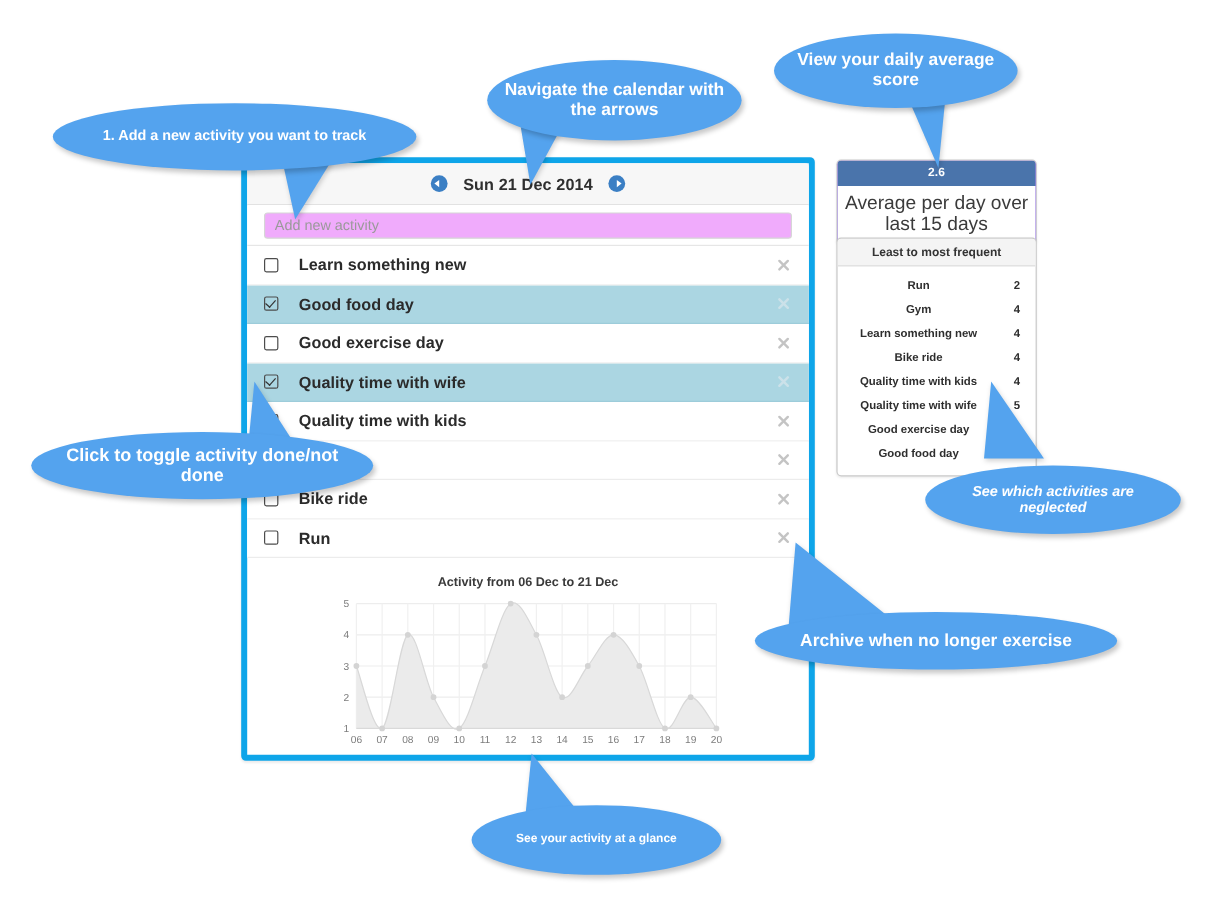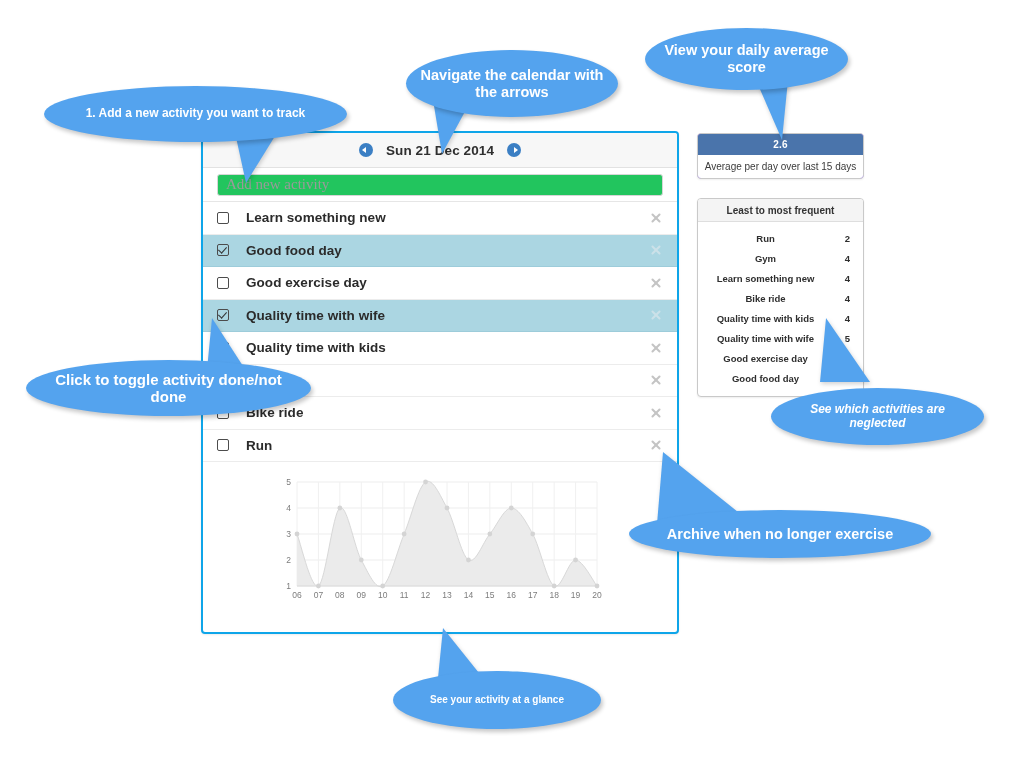--- a/index.html
+++ b/index.html
@@ -7,21 +7,21 @@
     width:1024px;height:768px;position:relative;overflow:hidden;
     background:#ffffff;
     font-family:"Liberation Sans",sans-serif;
     -webkit-font-smoothing:antialiased;
   }
 
   
   #app-card{
     position:absolute;left:201px;top:131px;width:478px;height:503px;
     background:#ffffff;
-    border:2px solid #0ea5e9;
+    border:5px solid #0ea5e9;
     border-radius:4px;
     box-shadow:0 1px 2px rgba(0,0,0,.08);
     box-sizing:border-box;
   }
   #date-header{
     height:34px;
     background:#f7f7f7;
     border-bottom:1px solid #e2e2e2;
     display:flex;align-items:center;justify-content:center;gap:13px;
     border-radius:3px 3px 0 0;
@@ -42,22 +42,22 @@
   .nav-arrow.next::after{right:3.5px;border-left:4.5px solid #fff;}
 
   
   #add-row{
     height:33px;display:flex;align-items:center;
     padding:0 14px;border-bottom:1px solid #e6e6e6;background:#fff;
   }
   #add-input{
     width:100%;height:22px;box-sizing:border-box;
     border:1px solid #d6d6d6;border-radius:3px;
-    padding:0 8px;font-size:15px;color:#555;
-    font-family:Liberation Serif, serif;background:#22c55e;
+    padding:0 8px;font-size:12px;color:#555;
+    font-family:Liberation Sans, sans-serif;background:#f0abfc;
   }
   #add-input::placeholder{color:#9a9a9a;}
 
   
   .activity-row{
     height:32.5px;display:flex;align-items:center;
     border-bottom:1px solid #ececec;
     padding:0 14px;box-sizing:border-box;background:#ffffff;
   }
   .activity-row.done{background:#abd6e2;border-bottom-color:#9dccda;}
@@ -102,21 +102,21 @@
   #score-card{
     position:absolute;left:697px;top:133px;width:165px;
     border:1px solid #c9c9c9;border-radius:4px;overflow:hidden;
     background:#8b5cf6;box-shadow:0 1px 2px rgba(0,0,0,.07);
   }
   #score-head{
     background:#4a74ab;color:#ffffff;text-align:center;
     font-size:10px;font-weight:bold;padding:5px 0;letter-spacing:.2px;
   }
   #score-sub{
-    text-align:center;font-size:10px;color:#3b3b3b;padding:6px 0;
+    text-align:center;font-size:16px;color:#3b3b3b;padding:6px 0;
     background:#fff;font-weight:500;
   }
   #freq-card{
     position:absolute;left:697px;top:198px;width:165px;
     border:1px solid #c9c9c9;border-radius:4px;overflow:hidden;
     background:#fff;box-shadow:0 1px 2px rgba(0,0,0,.07);
   }
   #freq-head{
     background:#f4f4f4;border-bottom:1px solid #dedede;
     text-align:center;font-size:10px;color:#333;font-weight:bold;
@@ -250,20 +250,21 @@
         <span class="archive-x"></span>
       </div>
       <div class="activity-row">
         <span class="chk"></span>
         <span class="activity-name">Run</span>
         <span class="archive-x"></span>
       </div>
     </div>
 
   <div id="chart-panel">
+    <div id="chart-title">Activity from 06 Dec to 21 Dec</div>
     <div id="chart-wrap">
       <svg id="chart-svg" width="330" height="128" viewBox="0 0 330 128">
           <line x1="22" x2="322" y1="110" y2="110" stroke="#ededed" stroke-width="1"></line>
           <line x1="22" x2="322" y1="84" y2="84" stroke="#ededed" stroke-width="1"></line>
           <line x1="22" x2="322" y1="58" y2="58" stroke="#ededed" stroke-width="1"></line>
           <line x1="22" x2="322" y1="32" y2="32" stroke="#ededed" stroke-width="1"></line>
           <line x1="22" x2="322" y1="6" y2="6" stroke="#ededed" stroke-width="1"></line>
           <line x1="22" x2="22" y1="6" y2="110" stroke="#f0f0f0" stroke-width="1"></line>
           <line x1="43.42857142857143" x2="43.42857142857143" y1="6" y2="110" stroke="#f0f0f0" stroke-width="1"></line>
           <line x1="64.85714285714286" x2="64.85714285714286" y1="6" y2="110" stroke="#f0f0f0" stroke-width="1"></line>

